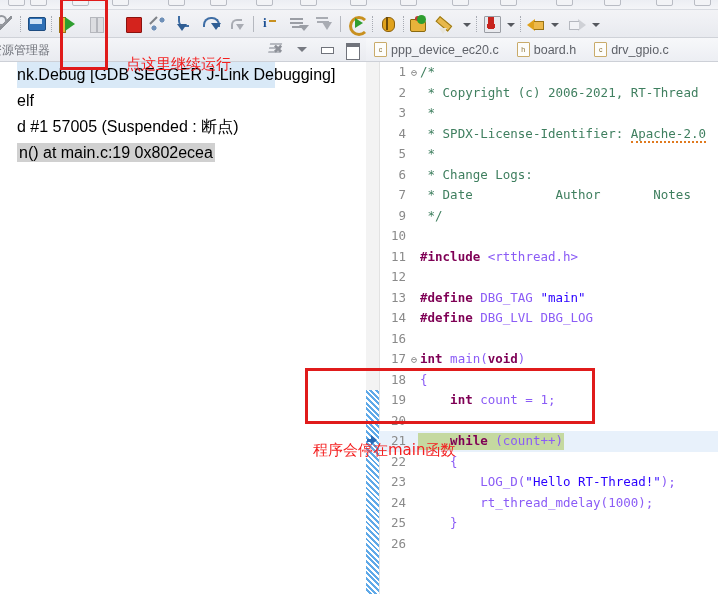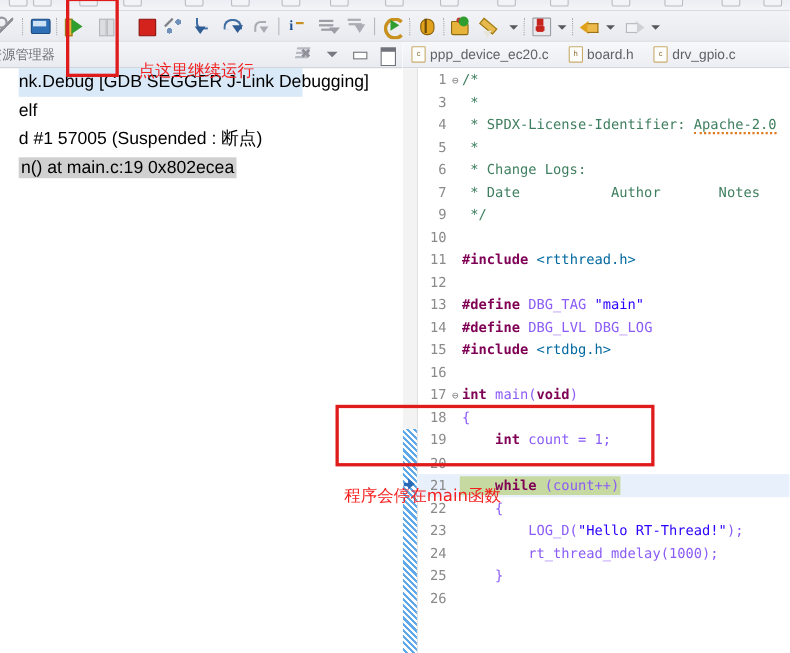--- a/index.html
+++ b/index.html
@@ -247,21 +247,21 @@
     display:inline-block;width:27px;text-align:right;color:#8a8a8a;
     font-family:"DejaVu Sans Mono","Liberation Mono",monospace;font-size:12.5px;
     padding-right:2px;
   }
   .fold{display:inline-block;width:12px;text-align:center;color:#7d7d7d;font-size:10px;}
   .src{display:inline-block;}
   .cmt{color:#3f7f5f;}
   .pre{color:#7f0055;font-weight:bold;}
   .kw{color:#7f0055;font-weight:bold;}
   .str{color:#2a00ff;}
-  .inc{color:#0369a1;}
+  .inc{color:#8b5cf6;}
   .plain{color:#8b5cf6;}
   .squig{
     border-bottom:2px dotted #e07a1f;
   }
   .row-hl{
     position:absolute;left:13px;width:339px;height:20.5px;background:#e8f1fb;
   }
   .stmt-hl{
     position:absolute;height:17px;background:#c5d9a0;
   }
@@ -368,32 +368,32 @@
     </div>
 
     <div class="ed-body">
       <div class="gutter-break"></div>
       <div class="changebar" style="top:328px;height:246px;"></div>
       <div class="row-hl" style="top: 369px;"></div>
         <div class="stmt-hl" style="top: 371px; left: 52px; width: 146px;"></div>
         <div class="arrow-dbg" style="top: 373px;"></div>
         <div class="code" id="code">
           <div class="cl"><span class="lnum">1</span><span class="fold">⊖</span><span class="src"><span class="cmt">/*</span></span></div>
+          <div class="cl"><span class="lnum">2</span><span class="fold"></span><span class="src"><span class="cmt"> * Copyright (c) 2006-2021, RT-Thread </span></span></div>
           <div class="cl"><span class="lnum">3</span><span class="fold"></span><span class="src"><span class="cmt"> *</span></span></div>
           <div class="cl"><span class="lnum">4</span><span class="fold"></span><span class="src"><span class="cmt"> * SPDX-License-Identifier: </span><span class="cmt squig">Apache-2.0</span></span></div>
           <div class="cl"><span class="lnum">5</span><span class="fold"></span><span class="src"><span class="cmt"> *</span></span></div>
           <div class="cl"><span class="lnum">6</span><span class="fold"></span><span class="src"><span class="cmt"> * Change Logs:</span></span></div>
           <div class="cl"><span class="lnum">7</span><span class="fold"></span><span class="src"><span class="cmt"> * Date           Author       Notes</span></span></div>
           <div class="cl"><span class="lnum">9</span><span class="fold"></span><span class="src"><span class="cmt"> */</span></span></div>
           <div class="cl"><span class="lnum">10</span><span class="fold"></span><span class="src"></span></div>
           <div class="cl"><span class="lnum">11</span><span class="fold"></span><span class="src"><span class="pre">#include</span><span class="plain"> </span><span class="inc">&lt;rtthread.h&gt;</span></span></div>
           <div class="cl"><span class="lnum">12</span><span class="fold"></span><span class="src"></span></div>
           <div class="cl"><span class="lnum">13</span><span class="fold"></span><span class="src"><span class="pre">#define</span><span class="plain"> DBG_TAG </span><span class="str">"main"</span></span></div>
           <div class="cl"><span class="lnum">14</span><span class="fold"></span><span class="src"><span class="pre">#define</span><span class="plain"> DBG_LVL DBG_LOG</span></span></div>
-          <div class="cl"><span class="lnum">15</span><span class="fold"></span><span class="src"><span class="pre">#include</span><span class="plain"> </span><span class="inc">&lt;rtdbg.h&gt;</span></span></div>
           <div class="cl"><span class="lnum">16</span><span class="fold"></span><span class="src"></span></div>
           <div class="cl"><span class="lnum">17</span><span class="fold">⊖</span><span class="src"><span class="kw">int</span><span class="plain"> </span><span class="plain">main</span><span class="plain">(</span><span class="kw">void</span><span class="plain">)</span></span></div>
           <div class="cl"><span class="lnum">18</span><span class="fold"></span><span class="src"><span class="plain">{</span></span></div>
           <div class="cl"><span class="lnum">19</span><span class="fold"></span><span class="src"><span class="plain">    </span><span class="kw">int</span><span class="plain"> count = 1;</span></span></div>
           <div class="cl"><span class="lnum">20</span><span class="fold"></span><span class="src"></span></div>
           <div class="cl"><span class="lnum">21</span><span class="fold"></span><span class="src"><span class="plain">    </span><span class="kw">while</span><span class="plain"> (count++)</span></span></div>
           <div class="cl"><span class="lnum">22</span><span class="fold"></span><span class="src"><span class="plain">    {</span></span></div>
           <div class="cl"><span class="lnum">23</span><span class="fold"></span><span class="src"><span class="plain">        LOG_D(</span><span class="str">"Hello RT-Thread!"</span><span class="plain">);</span></span></div>
           <div class="cl"><span class="lnum">24</span><span class="fold"></span><span class="src"><span class="plain">        rt_thread_mdelay(1000);</span></span></div>
           <div class="cl"><span class="lnum">25</span><span class="fold"></span><span class="src"><span class="plain">    }</span></span></div>

